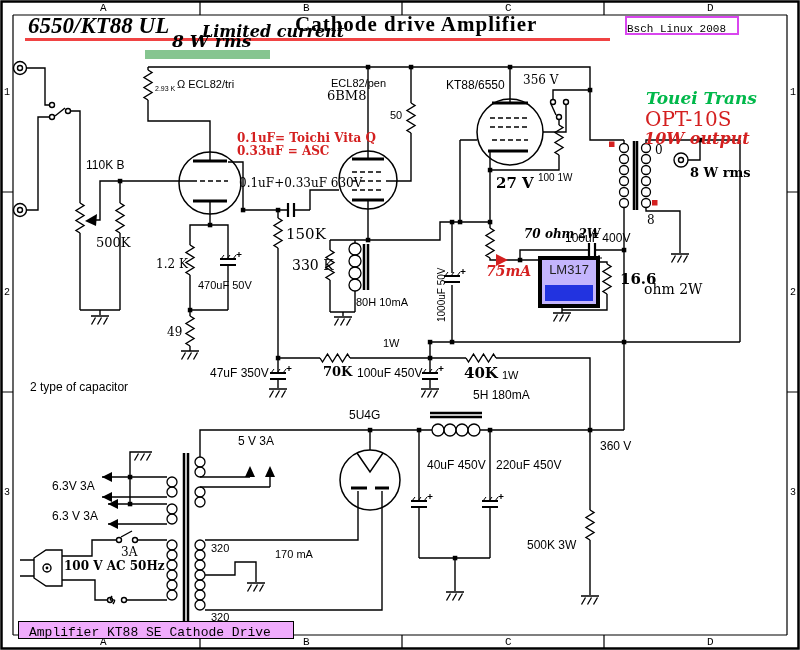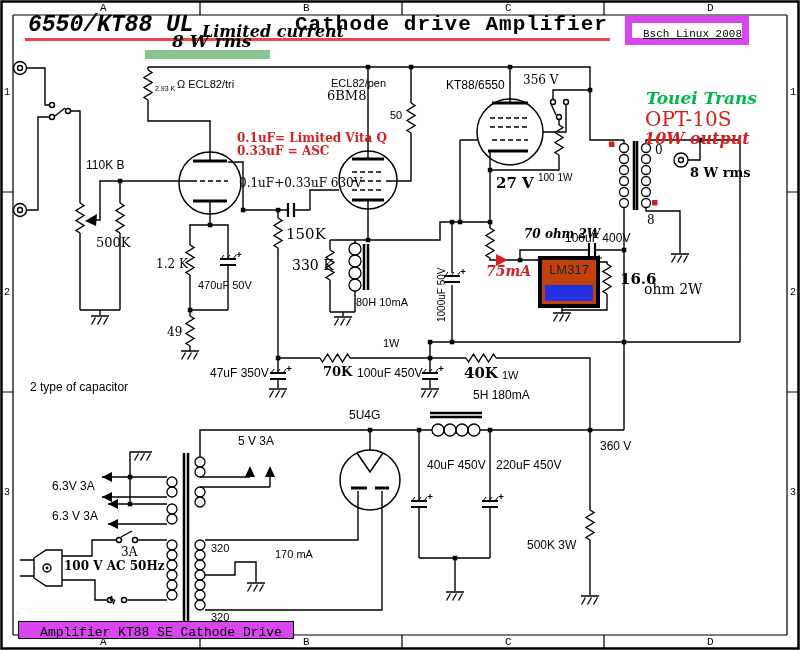--- a/index.html
+++ b/index.html
@@ -3,30 +3,30 @@
 <meta charset="utf-8">
 <style>
   html,body{margin:0;padding:0;background:#fff;}
   #stage{position:relative;width:800px;height:650px;background:#fff;overflow:hidden;
          font-family:"Liberation Sans",sans-serif;}
   svg.art{position:absolute;left:0;top:0;}
   svg.art *{vector-effect:none;}
   .lb{position:absolute;font:11px "Liberation Sans",sans-serif;color:#000;
       white-space:nowrap;line-height:1;}
   .mono{font-family:"Liberation Mono",monospace;}
-  .dmono{font-family:Liberation Mono, monospace;}
+  .dmono{font-family:Liberation Serif, serif;}
   .serif{font-family:"DejaVu Serif",serif;}
   .b{font-weight:bold}.i{font-style:italic}
   .red{color:var(--accent_red)}
   .green{color:var(--accent_green)}
   .u-bar{position:absolute;height:3px;background:var(--underline);}
   .g-bar{position:absolute;background:var(--highlight);}
-  .badge{position:absolute;border:7px solid #d946ef;text-align:right;text-decoration:underline;}
-  .footerbox{position:absolute;border:1px solid #000;background:#d946ef;text-align:center;}
-  .lm317{position:absolute;border:4px solid #000;background:#c2410c;}
+  .badge{position:absolute;border:2px solid #d946ef;text-align:left;}
+  .footerbox{position:absolute;border:1px solid #000;background:#f0abfc;}
+  .lm317{position:absolute;border:4px solid #000;background:#c4b5fd;}
   .lm317 .chip-label{position:absolute;left:0;right:0;top:2px;text-align:center;
       font:13px "Liberation Sans",sans-serif;color:#222;}
   .lm317 .chip-fill{position:absolute;left:3px;right:3px;bottom:3px;height:16px;
       background:var(--lm317);}
   .rot{transform:rotate(-90deg);transform-origin:0 0;}
 </style>
 </head>
 <body>
 
 <div id="stage">
@@ -321,21 +321,21 @@
   <span class="lb" style="left:177px;top:79px;font-size:11px">Ω ECL82/tri</span>
   <span class="lb" style="left:86px;top:159px;font-size:12px">110K B</span>
   <span class="lb serif" style="left:96px;top:236px;font-size:13px">500K</span>
   <span class="lb serif" style="left:156px;top:258px;font-size:12px">1.2 K</span>
   <span class="lb" style="left:198px;top:280px;font-size:11px">470uF 50V</span>
   <span class="lb serif" style="left:167px;top:326px;font-size:12px">49</span>
 
   <span class="lb" style="left:331px;top:78px;font-size:11px">ECL82/pen</span>
   <span class="lb serif" style="left:327px;top:89px;font-size:13px">6BM8</span>
   <span class="lb" style="left:390px;top:110px;font-size:11px">50</span>
-  <span class="lb serif b red" style="left:237px;top:132px;font-size:12px">0.1uF= Limited Vita Q</span>
+  <span class="lb serif b red" style="left:237px;top:132px;font-size:12px">0.1uF= Toichi Vita Q</span>
   <span class="lb serif b red" style="left:237px;top:145px;font-size:12px">0.33uF = ASC</span>
   <span class="lb serif" style="left:239px;top:177px;font-size:12px">0.1uF+0.33uF 630V</span>
   <span class="lb serif" style="left:286px;top:227px;font-size:15px">150K</span>
   <span class="lb serif" style="left:292px;top:258px;font-size:14px">330 K</span>
   <span class="lb" style="left:356px;top:297px;font-size:11px">80H 10mA</span>
 
   <span class="lb" style="left:446px;top:79px;font-size:12px">KT88/6550</span>
   <span class="lb serif" style="left:523px;top:74px;font-size:12px">356 V</span>
   <span class="lb" style="left:538px;top:173px;font-size:10px">100 1W</span>
   <span class="lb serif b" style="left:496px;top:176px;font-size:15px">27 V</span>

